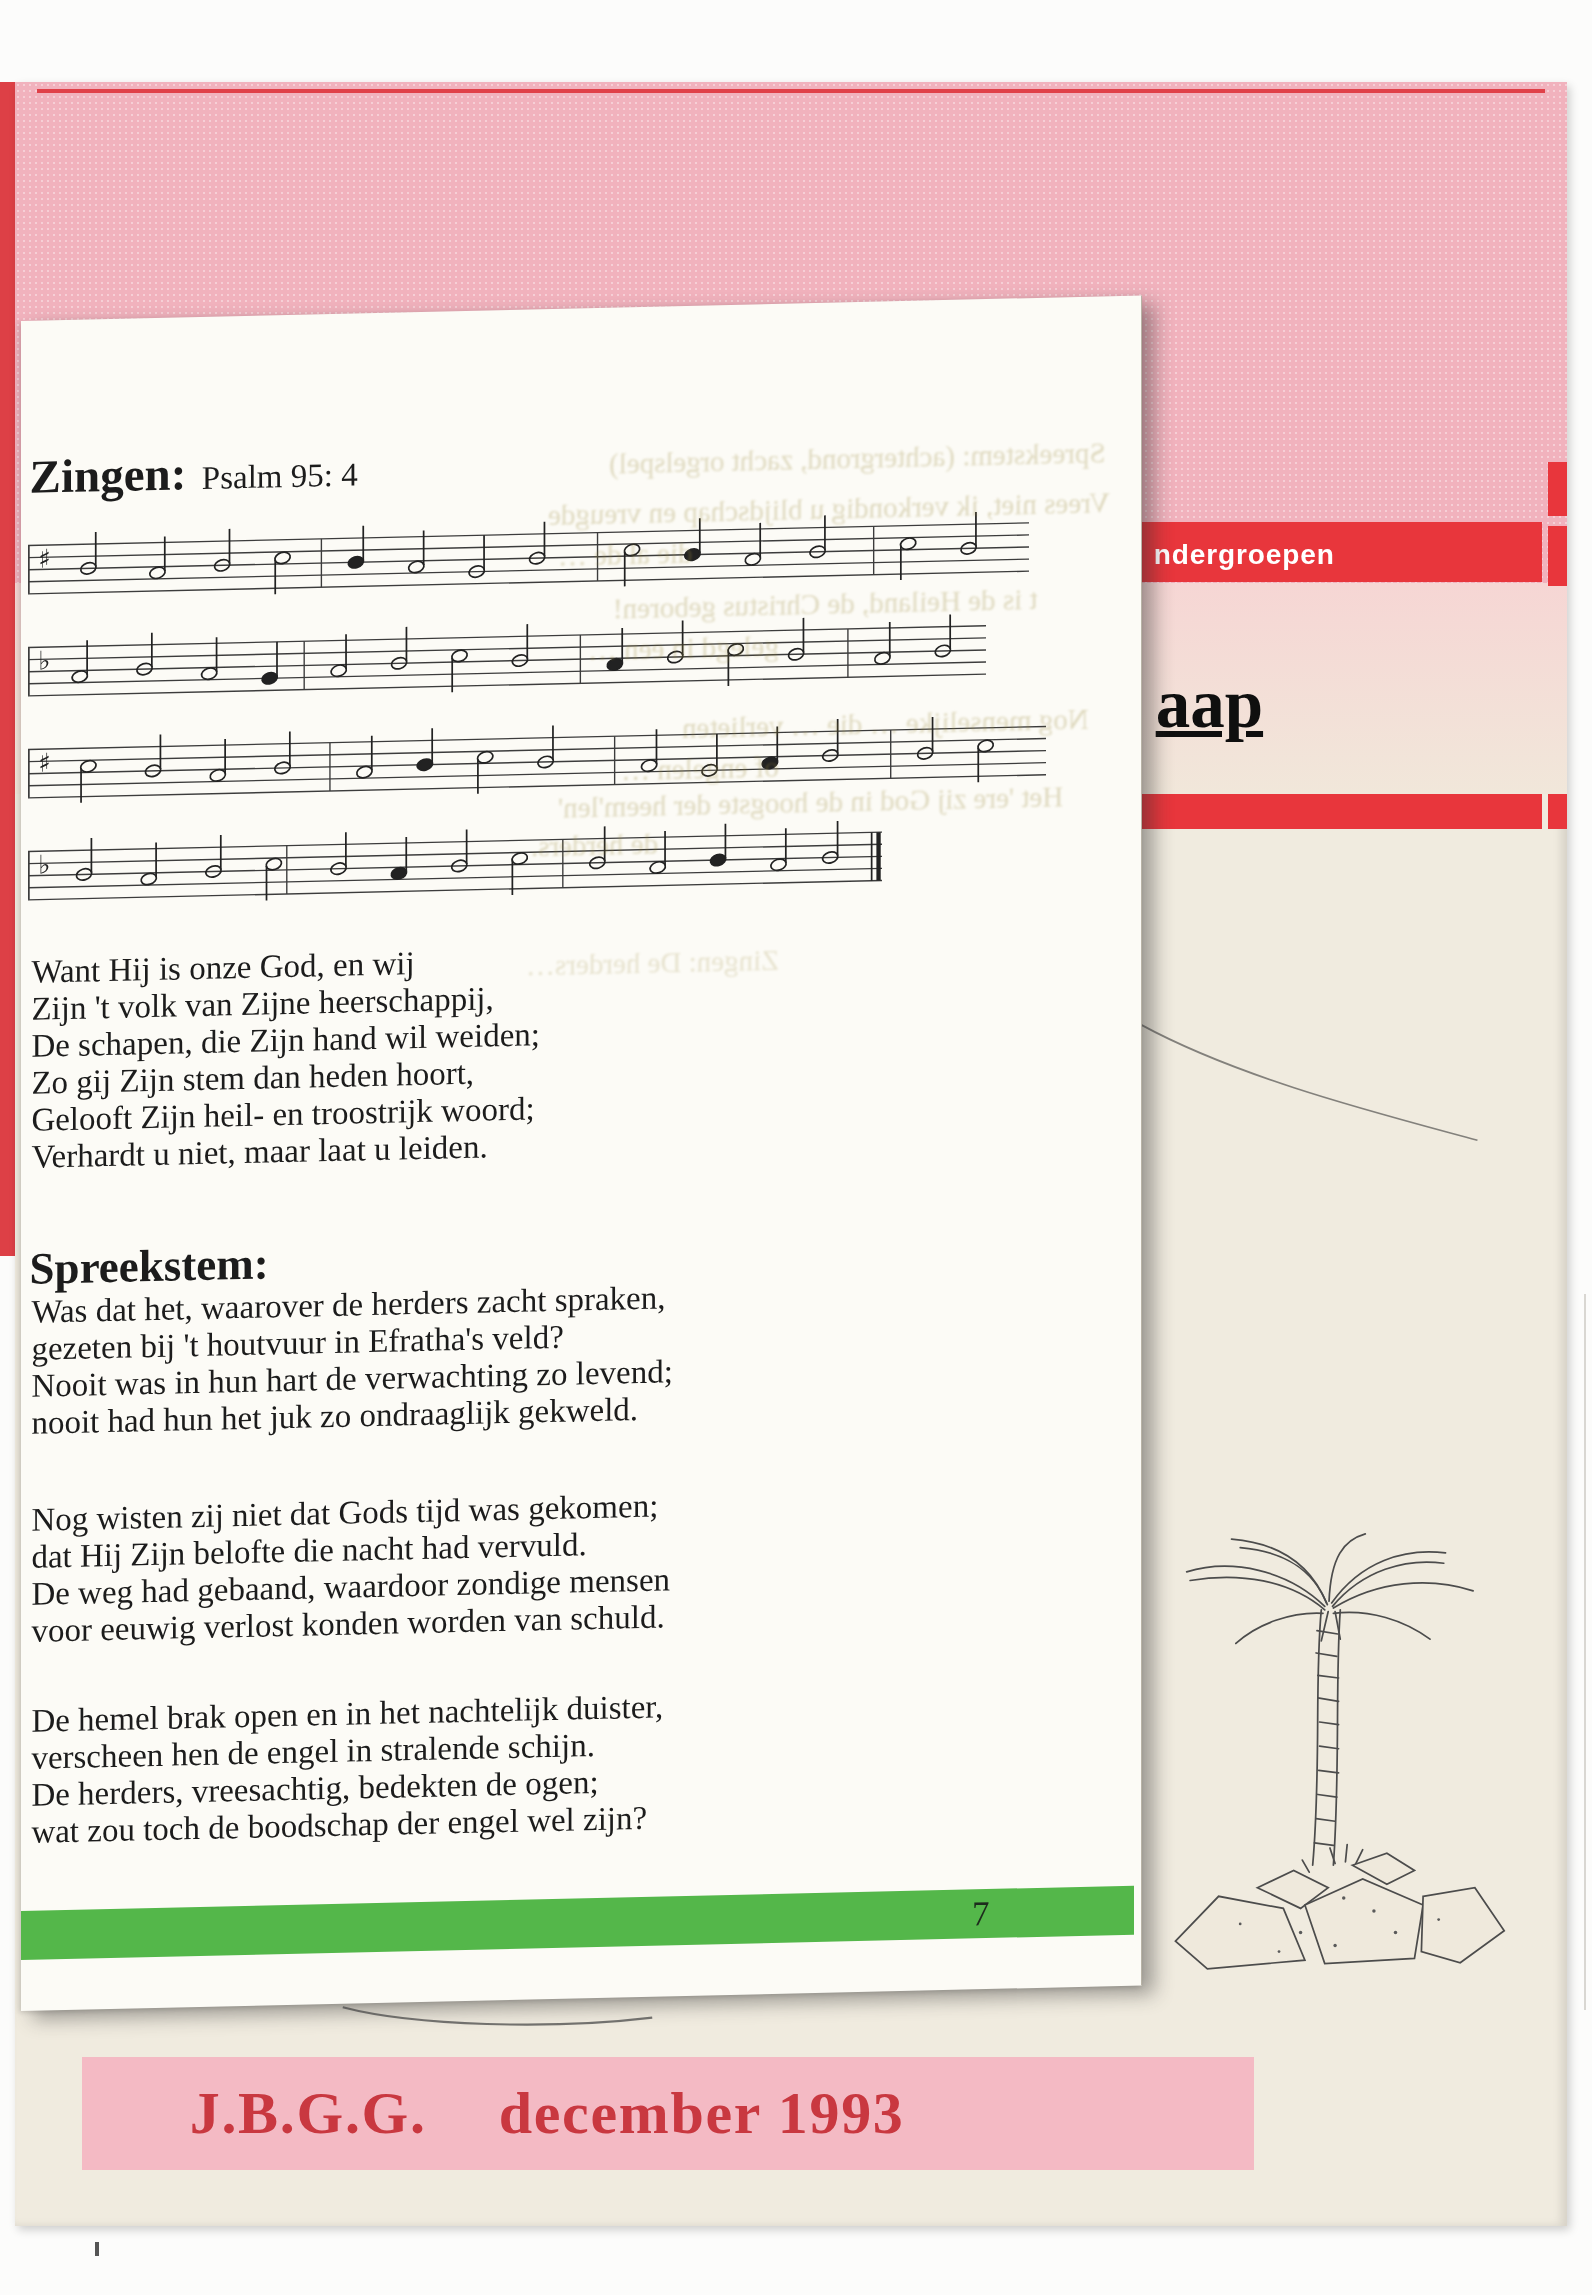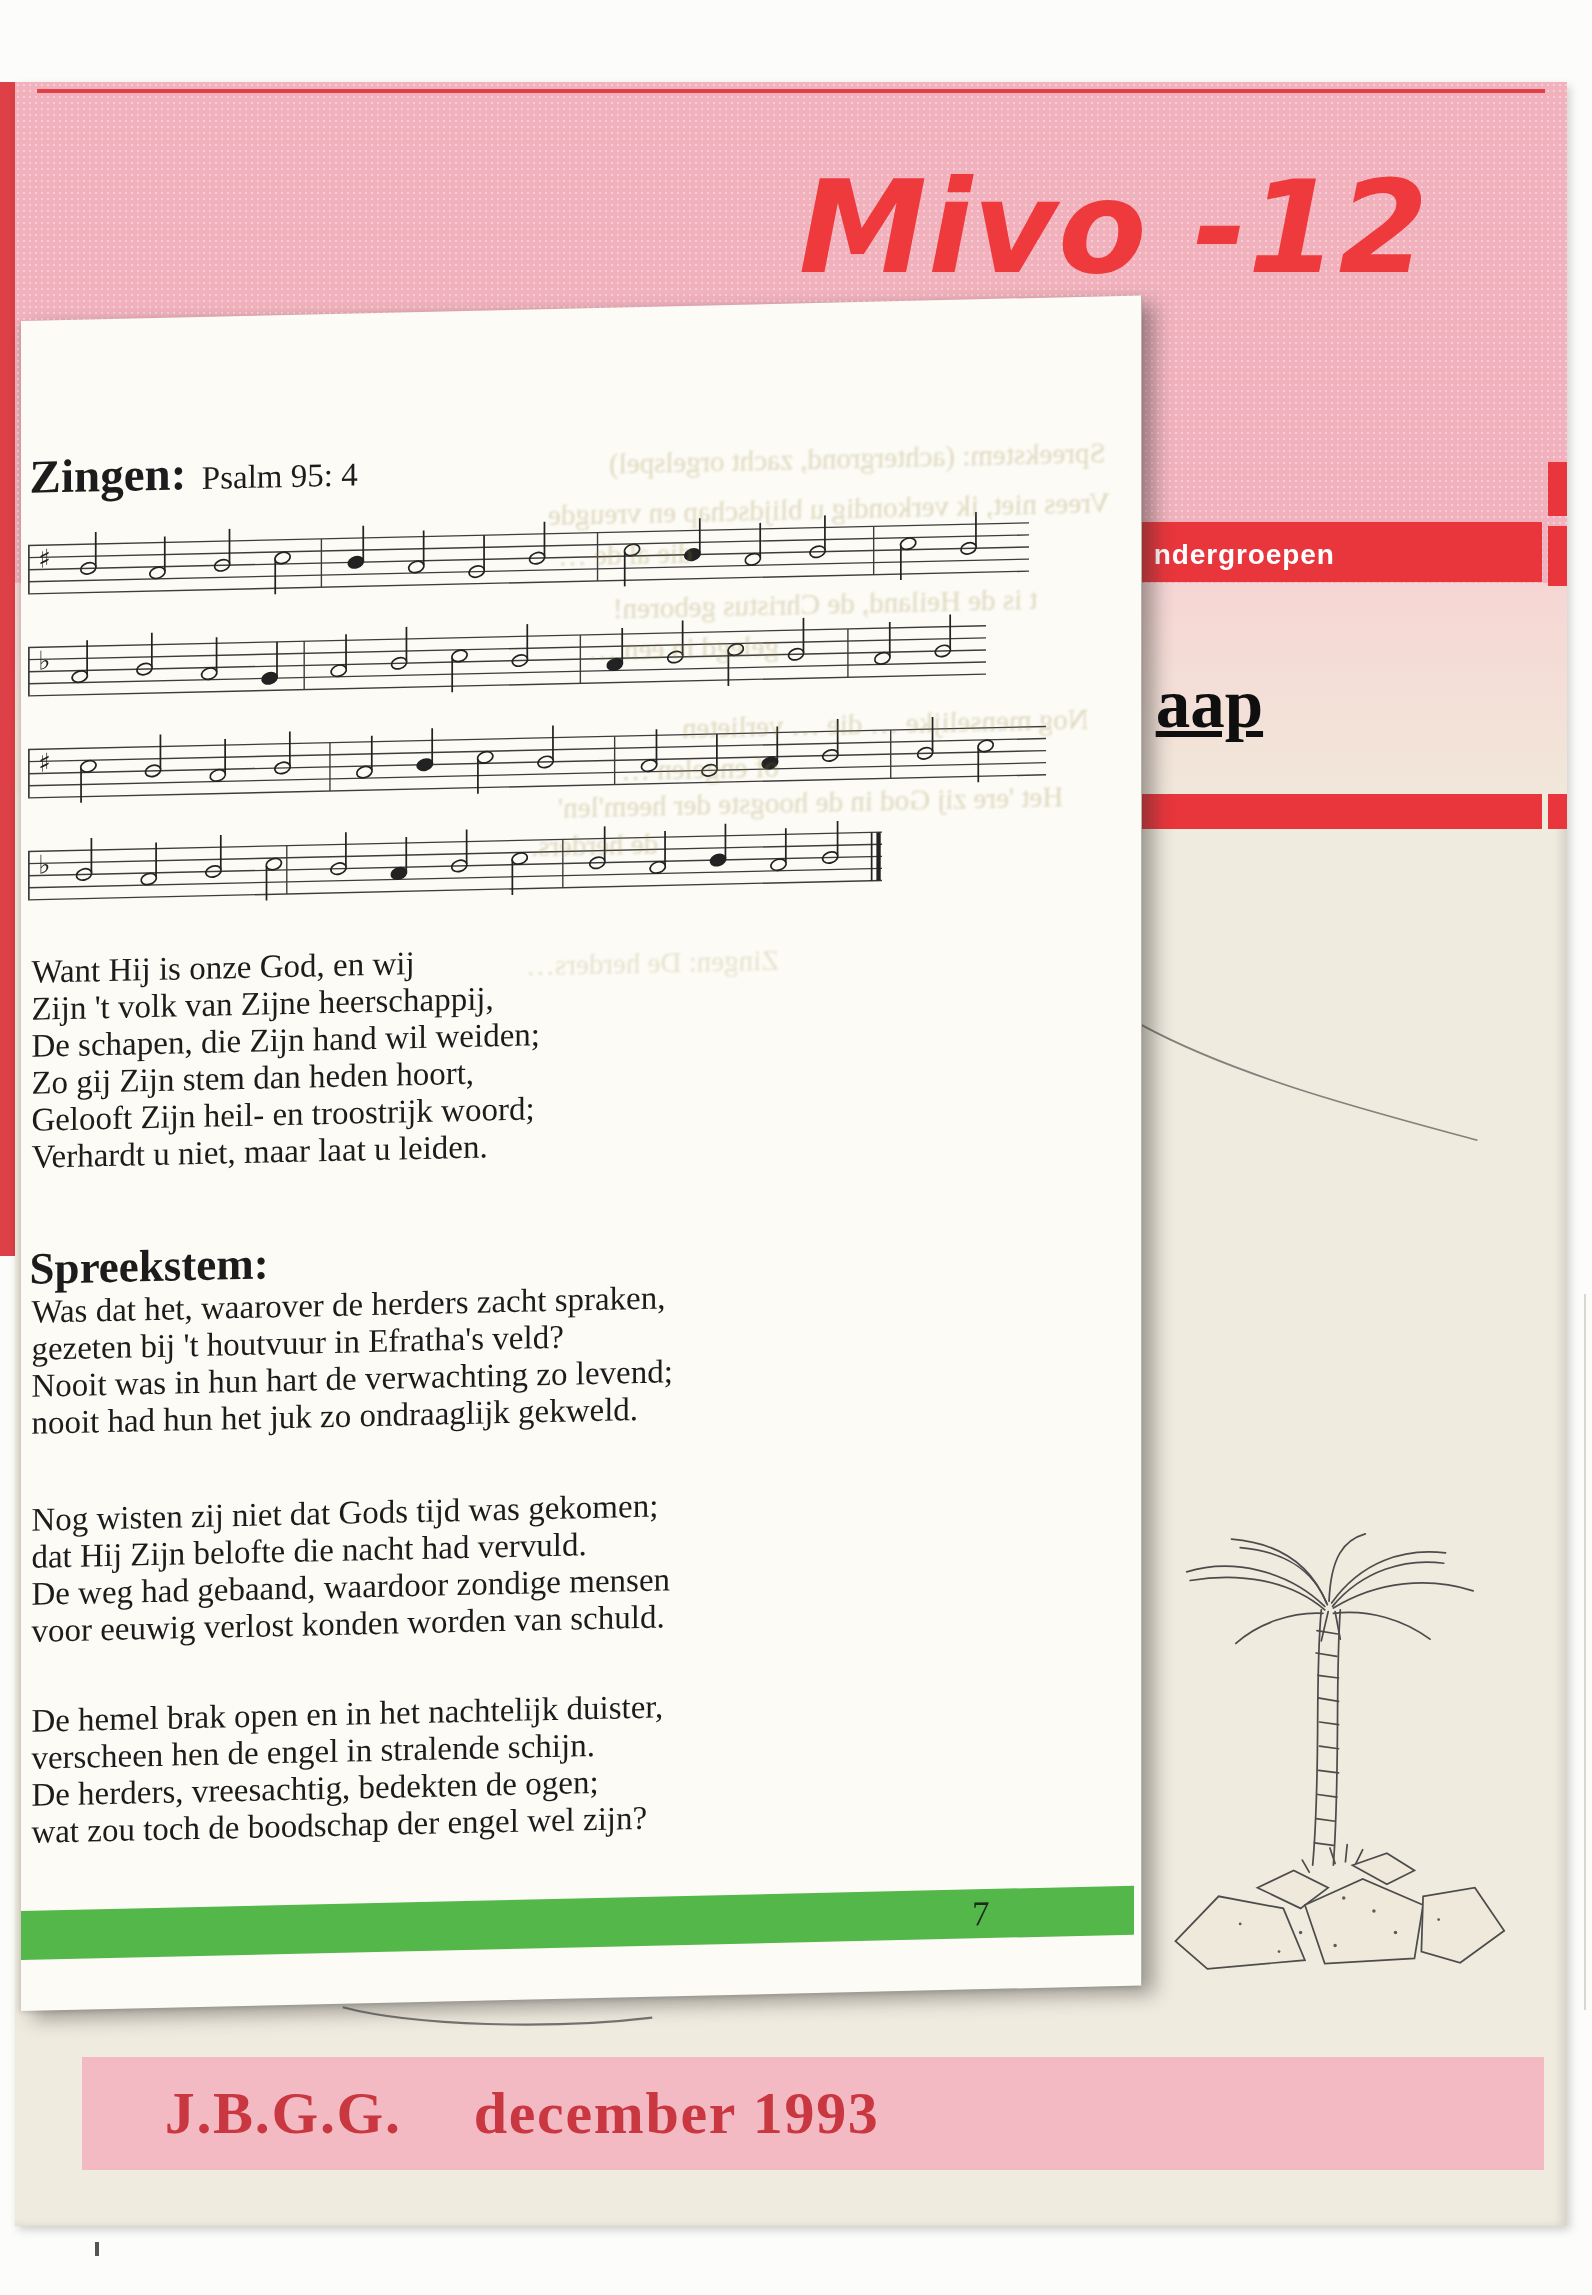--- a/index.html
+++ b/index.html
@@ -30,22 +30,22 @@
   .strip2{position:absolute;left:8.6px;top:712px;width:1519px;height:35px;background:#e8363c;}
   .tickA{position:absolute;left:1533px;top:380px;width:19px;height:54px;background:#e8363c;}
   .tickB{position:absolute;left:1533px;top:444px;width:19px;height:60px;background:#e8363c;}
   .tickC{position:absolute;left:1533px;top:712px;width:19px;height:35px;background:#e8363c;}
 
   .partial-word{position:absolute;left:1141px;top:583px;font-size:69px;font-weight:bold;color:#0f0f0f;text-decoration:underline;}
 
   .palm{position:absolute;left:1113px;top:1445px;}
   .pencil-line{position:absolute;left:1105px;top:915px;}
 
-  .footer-band{position:absolute;left:67px;top:1975px;width:1462px;height:113px;background:#f4bac4;
-               display:flex;align-items:center;gap:72px;padding-left:83px;box-sizing:border-box;
+  .footer-band{position:absolute;left:67px;top:1975px;width:1172px;height:113px;background:#f4bac4;
+               display:flex;align-items:center;gap:72px;padding-left:108px;box-sizing:border-box;
                font-size:60px;font-weight:bold;color:#c93840;letter-spacing:1.7px;white-space:nowrap;}
 
   
   .white-page{position:absolute;left:21px;top:321px;width:1120px;height:1690px;background:#fcfbf6;
               transform:skewY(-1.3deg);transform-origin:0 0;z-index:10;
               border-right:1.7px solid #b8b3a6;
               box-shadow:12px 8.6px 19px rgba(45,45,45,.42), -1.7px 1.7px 5.2px rgba(0,0,0,.15);}
 
   .zingen-row{position:absolute;left:8.6px;top:129px;white-space:nowrap;}
   .zingen-h{font-size:47px;font-weight:bold;}
@@ -75,21 +75,20 @@
 
 <div class="canvas">
 
   <div class="left-strip"></div>
 
   <div class="pink-page">
     <div class="pink-top"></div>
     <div class="pink-mid"></div>
     <div class="top-redline"></div>
 
-    <div class="logo">Mivo -12</div>
 
     <div class="banner"></div>
     <div class="banner-text">ndergroepen</div>
     <div class="strip2"></div>
     <div class="tickA"></div>
     <div class="tickB"></div>
     <div class="tickC"></div>
 
     <div class="partial-word">aap</div>
 

